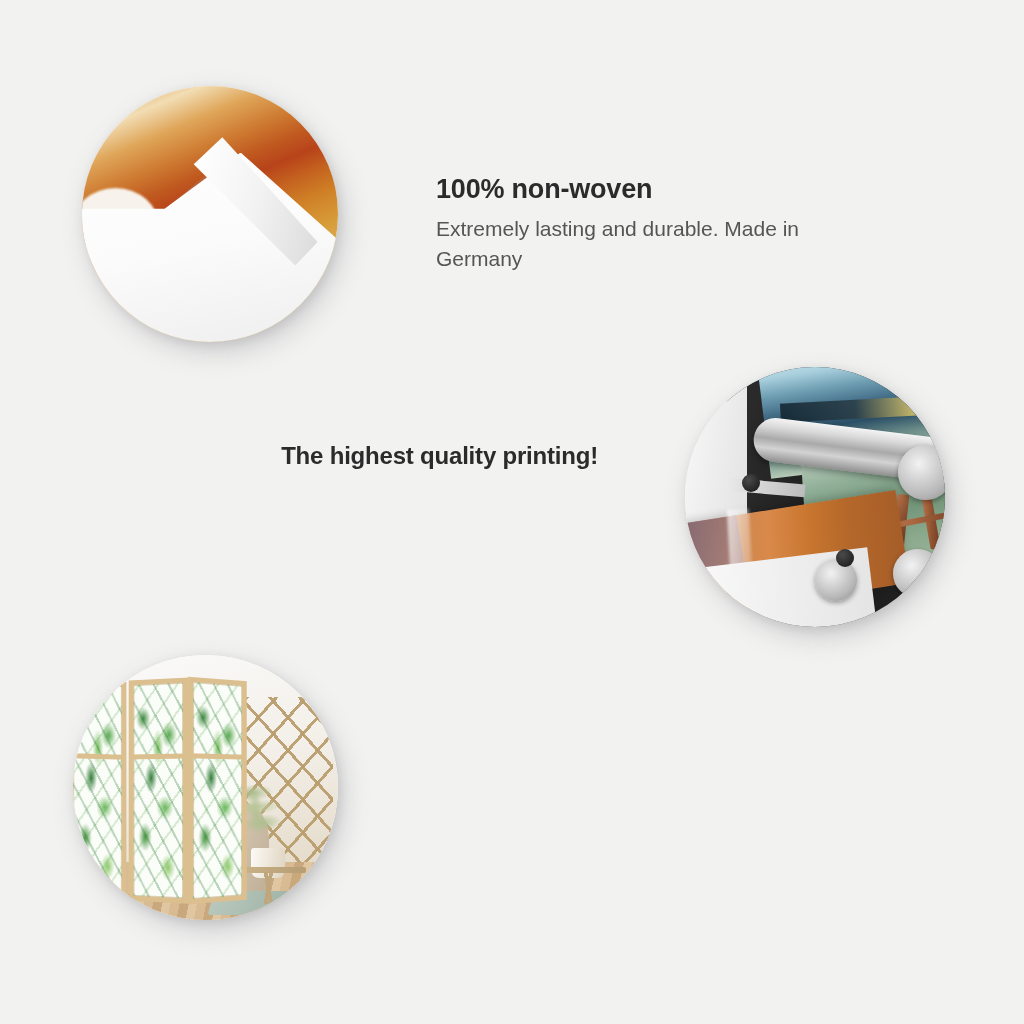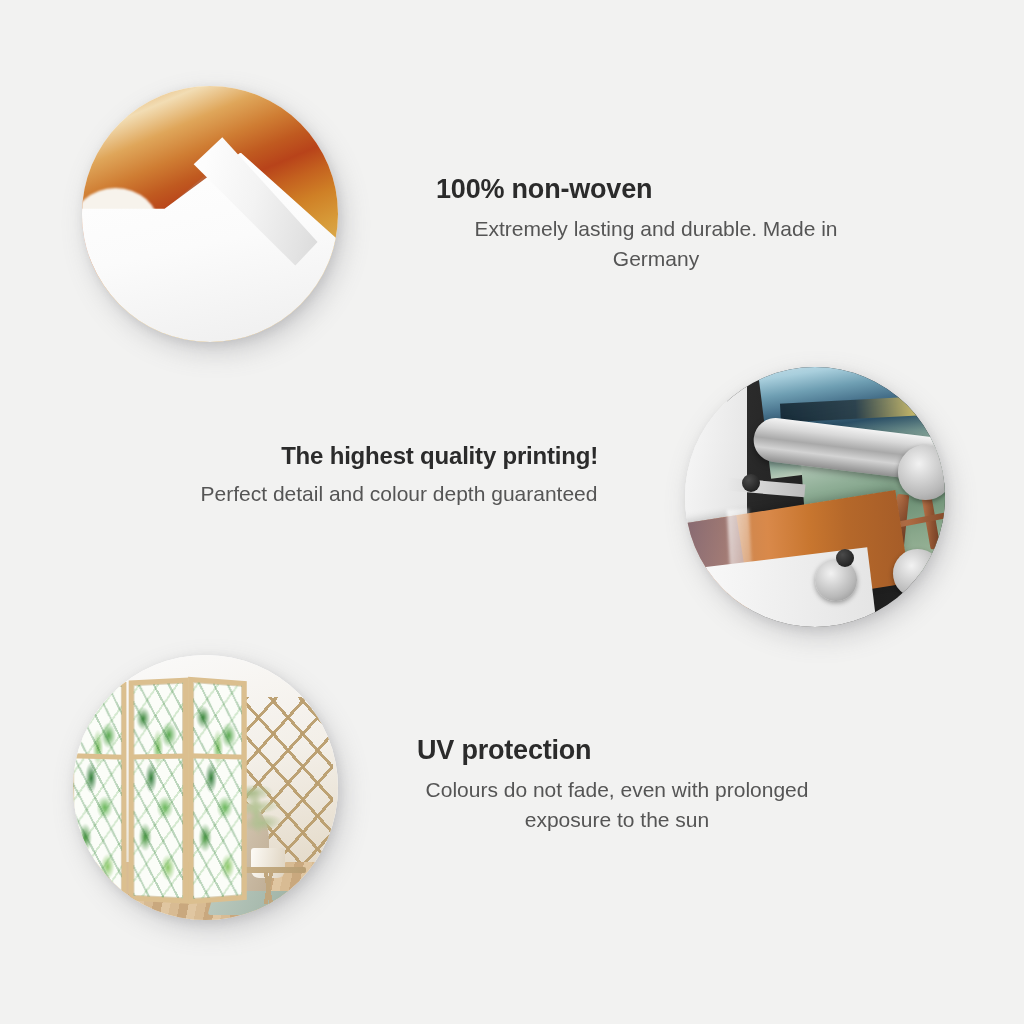--- a/index.html
+++ b/index.html
@@ -228,21 +228,20 @@
     font-size:27px;
     font-weight:bold;
     color:#2b2b2b;
     letter-spacing:-.2px;
   }
   .block p{
     margin:0;
     font-size:21px;
     line-height:1.42;
     color:#555555;
-    text-align:center;
   }
   #t-nonwoven{left:417px;top:174px;width:440px;margin-left:19px;}
   #t-printing{left:200px;top:442px;width:398px;text-align:right;}
   #t-printing h2{font-size:24px;}
   #t-uv{left:417px;top:735px;width:400px;}
 </style>
 </head>
 <body>
 
 <div class="stage">
@@ -281,39 +280,34 @@
       <div class="pr-roller-cap"></div>
       <div class="pr-roller-cap low"></div>
       <div class="pr-roller-cap low2"></div>
       <div class="pr-knob k1"></div>
       <div class="pr-knob k2"></div>
     </div>
   </div>
 
   <div class="block" id="t-printing">
     <h2>The highest quality printing!</h2>
-    <p>Perfect detail and colour depth guaranteed</p>
   </div>
 
   <div class="medallion" id="m-room">
     <div class="art">
       <div class="rm-wall"></div>
       <div class="rm-shelf"></div>
       <div class="rm-floor"></div>
       <div class="rm-chair"></div>
       <div class="rm-rug"></div>
       <div class="rm-palm"></div>
       <div class="rm-pot"></div>
       <div class="rm-table"></div>
       <div class="rm-screen">
         <div class="rm-panel p1"></div>
         <div class="rm-panel p2"></div>
         <div class="rm-panel p3"></div>
       </div>
     </div>
   </div>
 
-  <div class="block" id="t-uv">
-    <h2>UV protection</h2>
-    <p>Colours do not fade, even with prolonged exposure to the sun</p>
-  </div>
 
 </div>
 
 </body></html>

